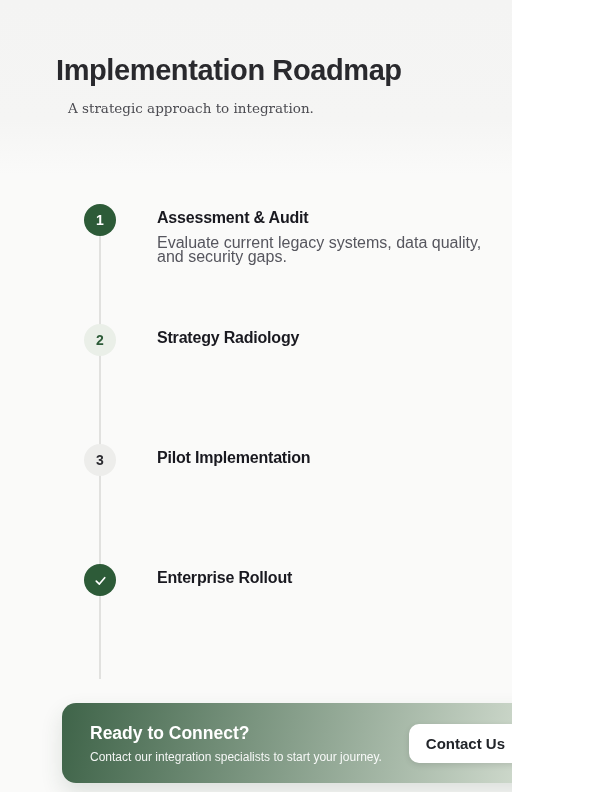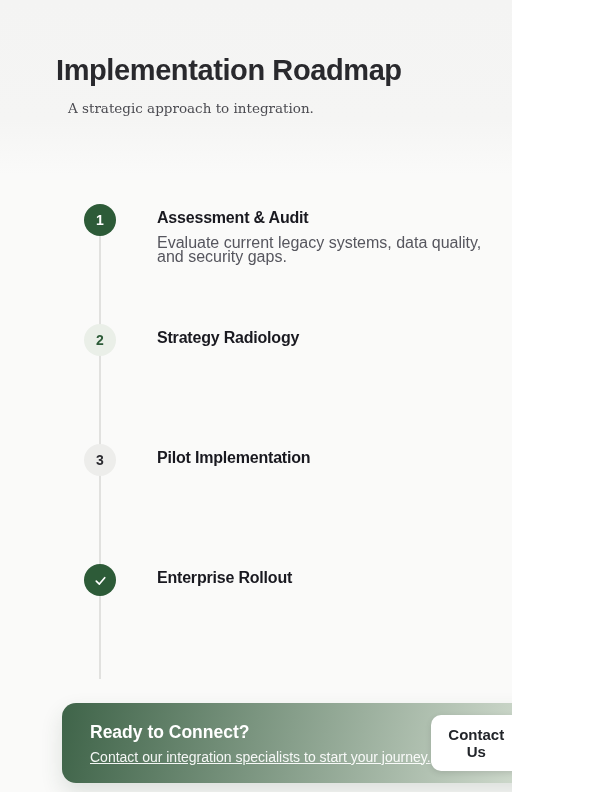--- a/index.html
+++ b/index.html
@@ -103,24 +103,23 @@
     padding: 0 30px 0 28px;
     box-shadow: 0 10px 22px rgba(40, 70, 50, 0.14);
   }
   .cta-heading {
     font-size: 17.5px;
     font-weight: 700;
     color: #ffffff;
     margin-bottom: 6px;
   }
   .cta-sub {
-    font-size: 14px;
+    font-size: 12px;
     color: rgba(255, 255, 255, 0.93);
     white-space: nowrap;
-    text-decoration: underline;
   }
   .cta-button {
     margin-left: auto;
     background: #ffffff;
     color: #22252a;
     font-family: "Liberation Sans", sans-serif;
     font-size: 15px;
     font-weight: 700;
     padding: 11px 17px;
     border: none;

